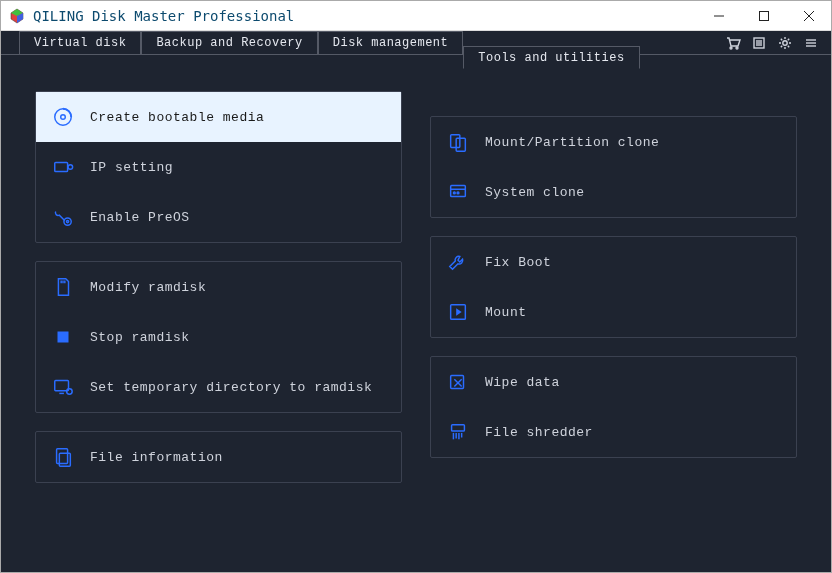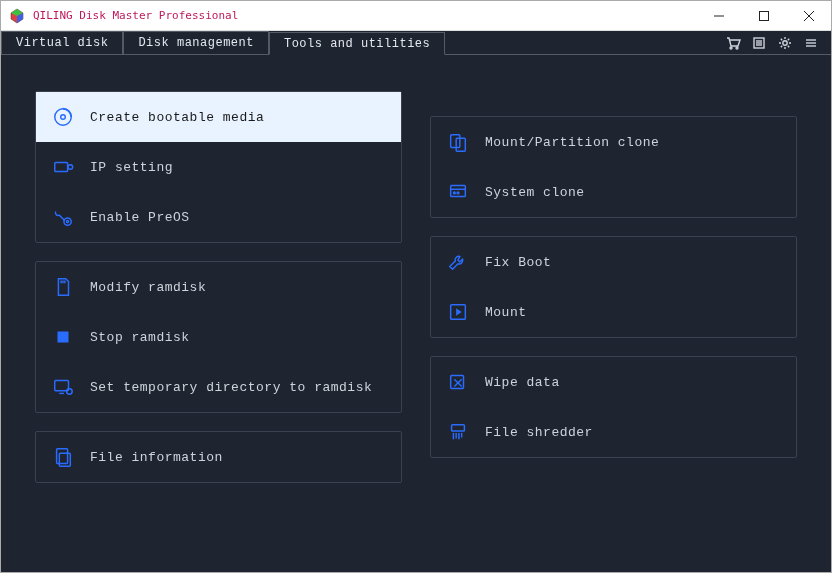--- a/index.html
+++ b/index.html
@@ -17,53 +17,54 @@
   display: flex;
   align-items: center;
   padding: 0 0 0 8px;
   border-bottom: 1px solid #ddd;
 }
 .titlebar .logo {
   width: 16px; height: 16px; margin-right: 8px;
   display: inline-flex; align-items: center; justify-content: center;
 }
 .titlebar .title {
-  font-size: 11px; color: #be185d;
+  font-size: 14px; color: #0c4a6e;
   flex: 1;
 }
 .winbtn {
   width: 45px; height: 30px;
   display: flex; align-items: center; justify-content: center;
   cursor: pointer;
 }
 .winbtn svg { stroke: #222; stroke-width: 1; fill: none; }
 .tabbar {
   height: 24px;
   display: flex;
   align-items: stretch;
+  padding-left: 18px;
   background: #1e2430;
   border-bottom: 1px solid #555a66;
 }
 .tab {
   padding: 0 14px;
   display: flex; align-items: center;
   font-size: 12px;
   color: #e5e8ef;
   border: 1px solid #555a66;
   border-bottom: none;
   background: #1e2430;
   cursor: pointer;
   font-family: "NSimSun","SimSun","Courier New",monospace;
   letter-spacing: 0.5px;
 }
 .tab.active {
   background: #1e2430;
   border-bottom: 1px solid #1e2430;
   position: relative;
-  top: 1px;
+  top: 15px;
 }
 .tabbar-spacer { flex: 1; }
 .tabbar-icons {
   display: flex; align-items: center; gap: 6px; padding-right: 10px;
 }
 .tabbar-icons .tb-icon {
   width: 20px; height: 20px;
   display: flex; align-items: center; justify-content: center;
   cursor: pointer;
 }
@@ -129,20 +130,21 @@
   <div class="winbtn">
     <svg width="10" height="10">
         <line x1="0" y1="0" x2="10" y2="10"></line>
         <line x1="10" y1="0" x2="0" y2="10"></line>
       </svg>
   </div>
 </div>
 
 <div class="tabbar">
   <div class="tab">Virtual disk</div>
+  <div class="tab">Backup and Recovery</div>
   <div class="tab">Disk management</div>
   <div class="tab active">Tools and utilities</div>
   <div class="tabbar-spacer"></div>
   <div class="tabbar-icons">
     <div class="tb-icon">
       <svg width="16" height="16" viewBox="0 0 16 16">
           <path d="M2 3h2l2 8h7l2-6H5"></path>
           <circle cx="6" cy="13" r="1"></circle>
           <circle cx="12" cy="13" r="1"></circle>
         </svg>

